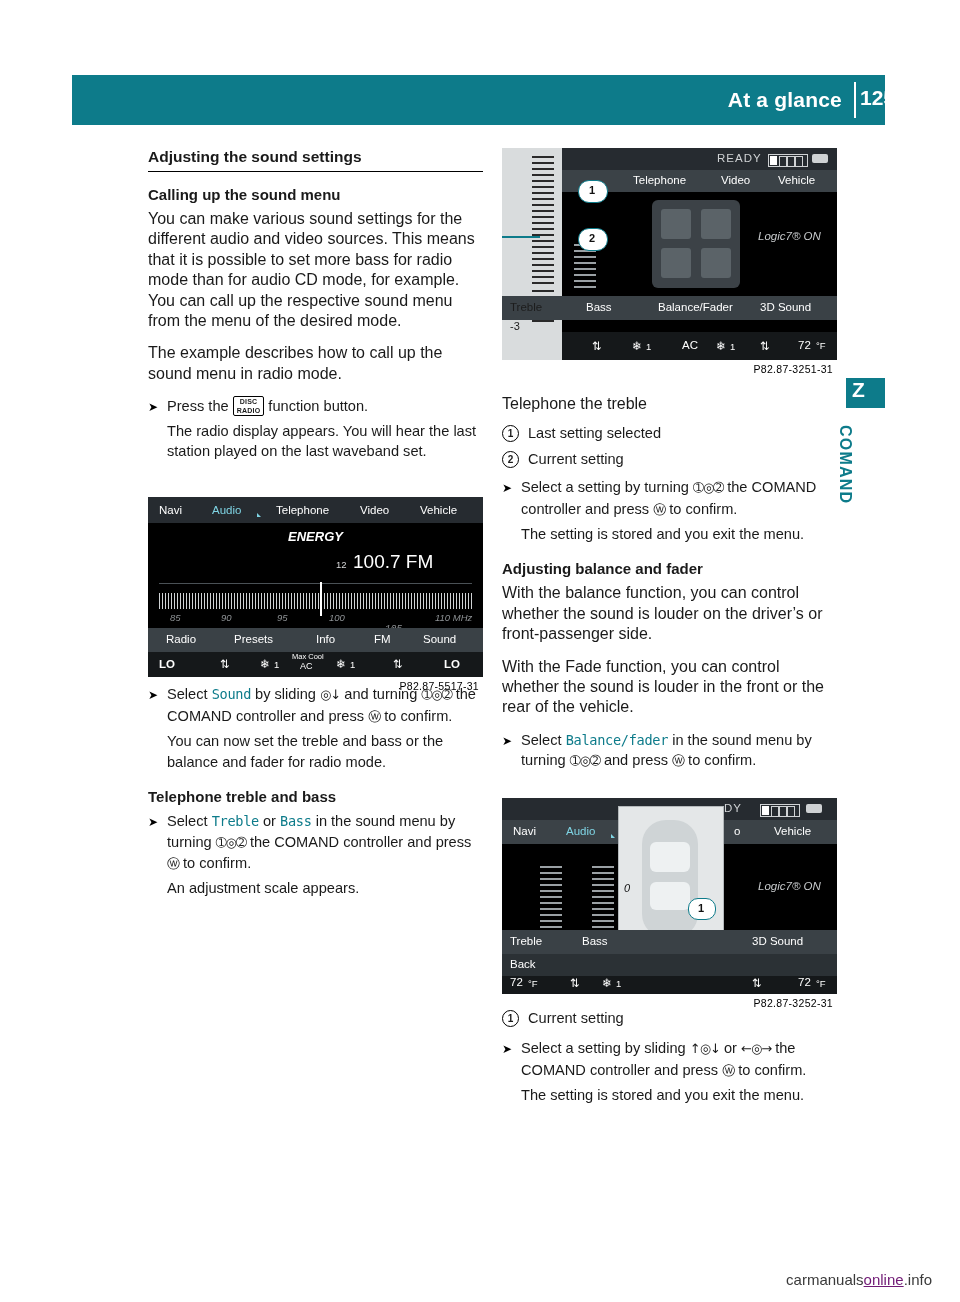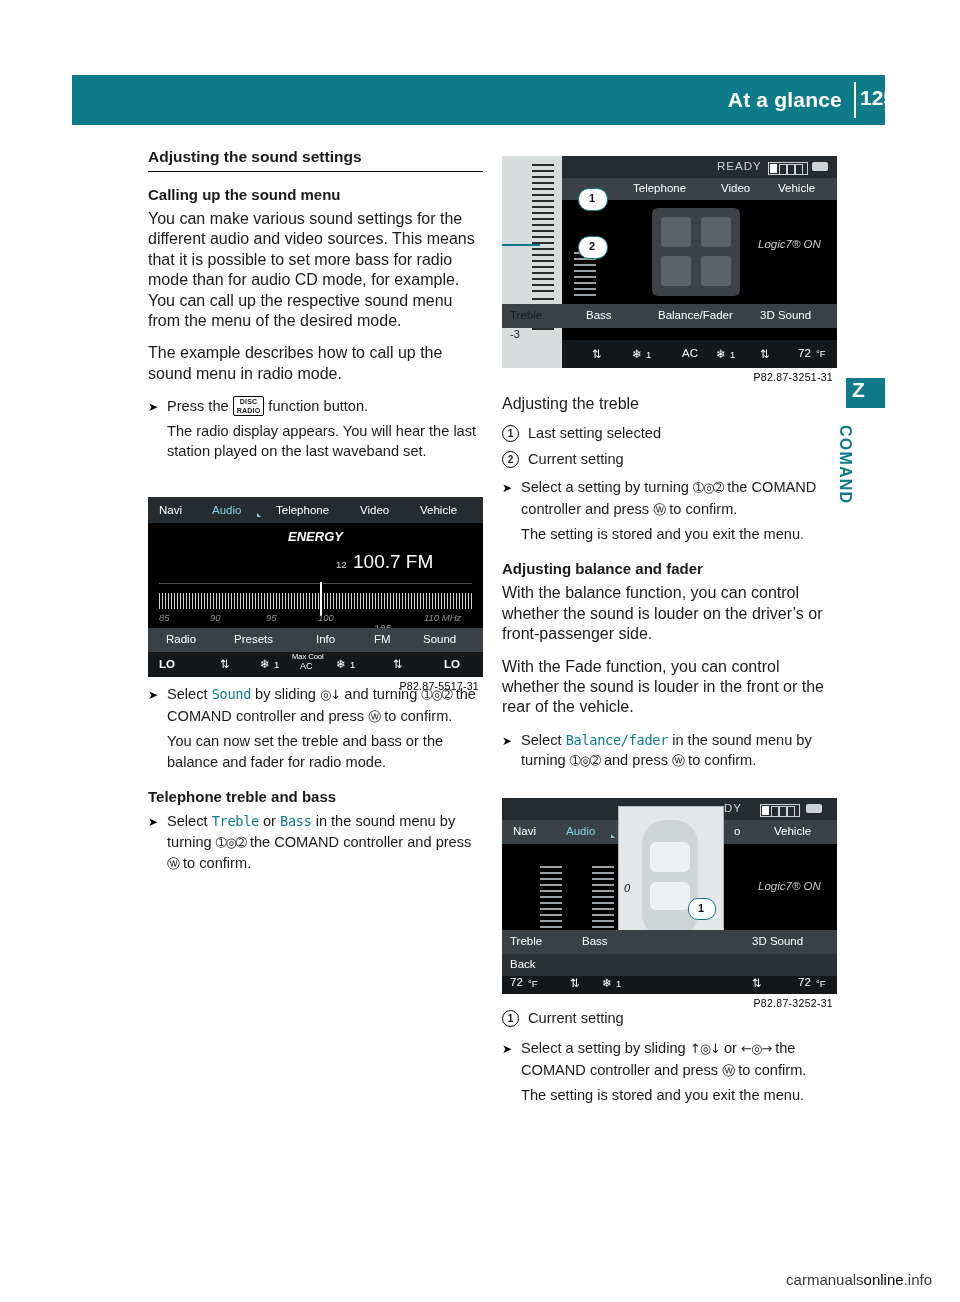--- a/index.html
+++ b/index.html
@@ -85,27 +85,27 @@
   .caption{
     position:absolute;font-size:10.5px;font-family:"Liberation Sans",sans-serif;
     color:#000;letter-spacing:.3px;
   }
   .scr{position:relative;background:#000;overflow:hidden;}
   .scr .bar{
     position:absolute;left:0;right:0;background:#2d3338;
   }
   .scr .txt{position:absolute;color:#ffffff;font-size:11.5px;font-family:"Liberation Sans",sans-serif;white-space:nowrap;}
   .scr .txt.sm{font-size:9.5px;}
-  .scr .txt.dim{color:#8e9295;}
+  .scr .txt.dim{color:#8e9295;margin-left:11px;}
   
   .watermark{
     position:absolute;right:28px;bottom:14px;font-size:15px;color:#3a3a3a;
     font-family:"Liberation Sans",sans-serif;
   }
-  .watermark .b{color:#000000;}
+  .watermark .b{color:#701a75;text-decoration:underline;}
 </style>
 </head>
 <body>
 
 <div class="header-bar"></div>
 <div class="header-title">At a glance</div>
 <div class="header-divider"></div>
 <div class="header-page">125</div>
 
 <div class="side-tab"></div>
@@ -202,25 +202,26 @@
     <span>Select</span>
     <span class="mono">Treble</span>
     <span>or</span>
     <span class="mono">Bass</span>
     <span>in the sound menu by turning</span>
     <span class="ctrl">➀◎➁</span>
     <span>the COMAND controller and press</span>
     <span class="ctrl">ⓦ</span>
     <span>to confirm.</span>
   </div>
+  <div class="indent">An adjustment scale appears.</div>
 </div>
 
 <div class="col col-right">
 
-  <div class="fig" style="left:0;top:0;margin-top:8px;">
+  <div class="fig" style="left:0;top:0;">
     <div class="scr" style="width:335px;height:212px;background:#000;">
 
       <div style="position:absolute;left:0;top:0;width:60px;height:212px;background:#d9dcdd;"></div>
       <div style="position:absolute;left:30px;top:8px;width:22px;height:130px;background:repeating-linear-gradient(to bottom,#2a2a2a 0 2px,transparent 2px 6px);"></div>
       <div style="position:absolute;left:0;top:88px;width:38px;height:2px;background:#0d7b8a;"></div>
       <div style="position:absolute;left:30px;top:142px;width:22px;height:32px;background:repeating-linear-gradient(to bottom,#2a2a2a 0 2px,transparent 2px 6px);"></div>
 
       <div class="bar" style="left:60px;top:0;height:22px;background:#262b30;"></div>
       <div class="txt" style="left:215px;top:4px;color:#cfd2d4;letter-spacing:1px;">READY</div>
       <div style="position:absolute;left:266px;top:6px;width:38px;height:11px;border:1px solid #cfd2d4;">
@@ -268,21 +269,21 @@
       <div class="txt sm" style="left:228px;top:193px;">1</div>
       <div class="txt" style="left:258px;top:191px;">⇅</div>
       <div class="txt" style="left:296px;top:191px;">72</div>
       <div class="txt sm" style="left:314px;top:192px;">°F</div>
     </div>
     <div class="caption" style="right:4px;top:215px;">P82.87-3251-31</div>
   </div>
 
   <div style="height:246px;"></div>
 
-  <p class="tight">Adjusting the treble</p>
+  <p class="tight">Telephone the treble</p>
 
   <div class="numitem">
     <span class="circ">1</span>
     <span>Last setting selected</span>
   </div>
   <div class="numitem">
     <span class="circ">2</span>
     <span>Current setting</span>
   </div>
 

